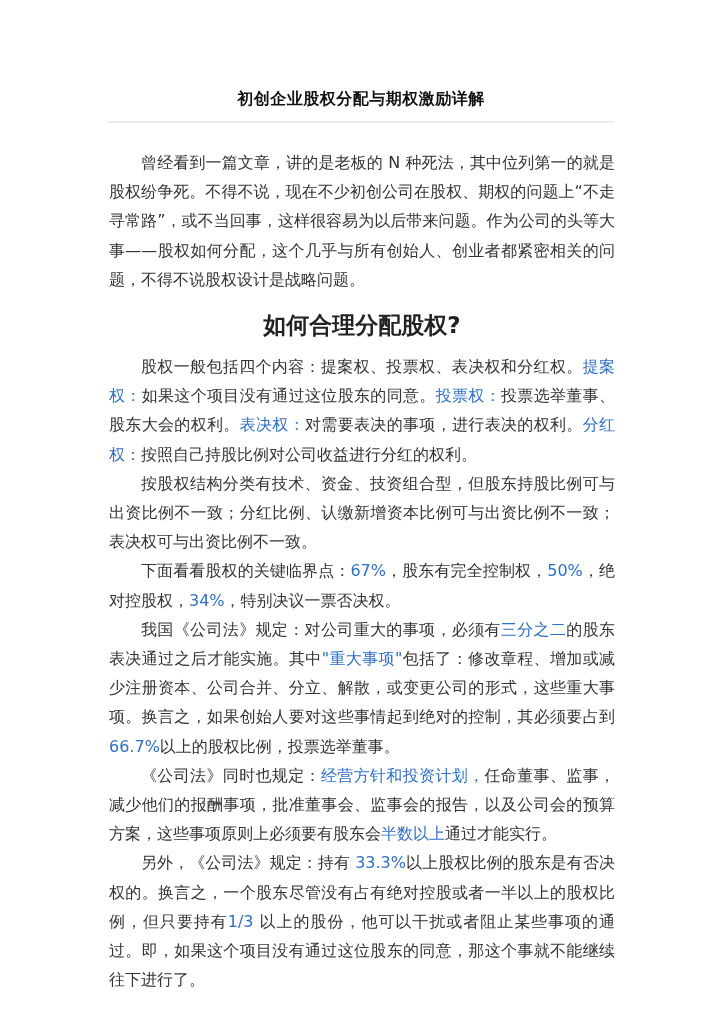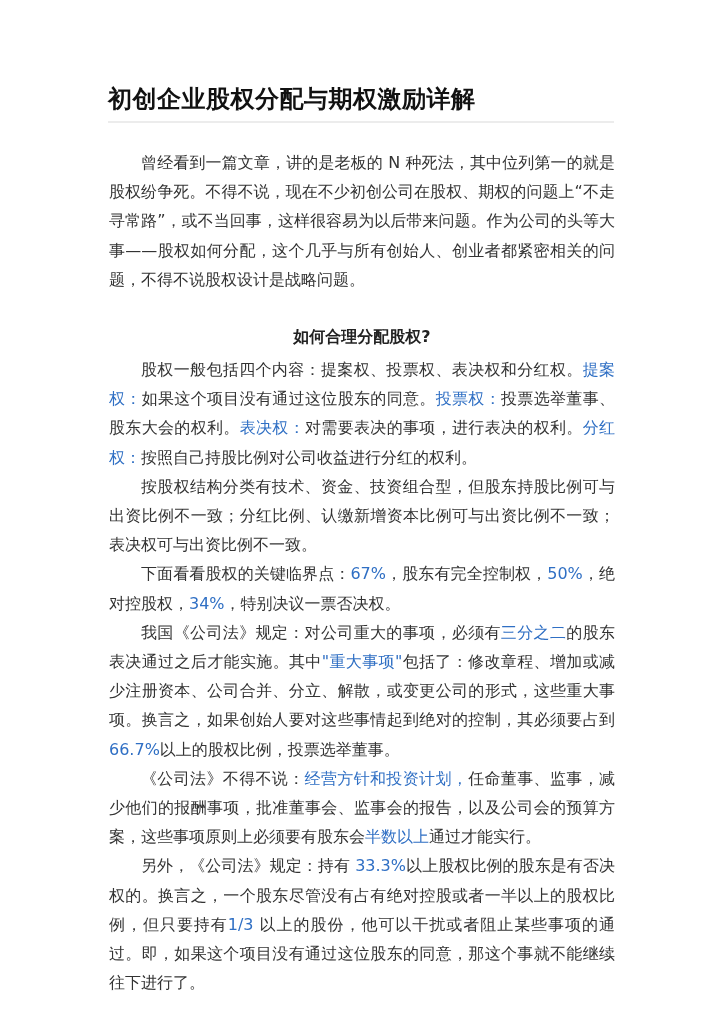--- a/index.html
+++ b/index.html
@@ -4,36 +4,36 @@
   <style>
     html, body { margin: 0; padding: 0; background: #ffffff; }
     body {
       width: 720px; height: 1017px; overflow: hidden;
       font-family: "DejaVu Sans", "Liberation Sans", sans-serif;
       color: #333333;
     }
     .page { position: relative; width: 720px; height: 1017px; }
     .title {
       position: absolute; left: 108px; width: 506px; top: 84px;
-      font-size: 24px; font-weight: bold; color: #111111;
+      text-align: center; font-size: 16px; font-weight: bold; color: #111111;
       letter-spacing: 0.5px; margin: 0; line-height: 30px;
     }
     .divider {
       position: absolute; left: 108px; width: 506px; top: 121px;
       height: 0; border-top: 2px solid #ececec;
     }
     .body {
       position: absolute; left: 109px; width: 506px; top: 148px;
       font-size: 16px; line-height: 29.2px; color: #333333;
     }
     .body p { margin: 0; text-indent: 2em; text-align: justify; }
-    .body p.intro { margin-bottom: 28px; }
+    .body p.intro { margin-bottom: 16px; }
     .section-heading {
-      text-align: center; font-size: 16px; font-weight: bold; color: #222222;
-      margin: 3px; line-height: 30px;
+      text-align: center; font-size: 23px; font-weight: bold; color: #222222;
+      margin: 12px; line-height: 30px;
     }
     .hl { color: #2f6fc4; }
   </style>
 </head>
 <body>
 
 <div class="page">
   <h1 class="title">初创企业股权分配与期权激励详解</h1>
   <div class="divider"></div>
 
@@ -54,20 +54,20 @@
 
     <p>
       <span>下面看看股权的关键临界点：</span><span class="hl">67%</span><span>，股东有完全控制权，</span><span class="hl">50%</span><span>，绝对控股权，</span><span class="hl">34%</span><span>，特别决议一票否决权。</span>
     </p>
 
     <p>
       <span>我国《公司法》规定：对公司重大的事项，必须有</span><span class="hl">三分之二</span><span>的股东表决通过之后才能实施。其中</span><span class="hl">"重大事项"</span><span>包括了：修改章程、增加或减少注册资本、公司合并、分立、解散，或变更公司的形式，这些重大事项。换言之，如果创始人要对这些事情起到绝对的控制，其必须要占到 </span><span class="hl">66.7%</span><span>以上的股权比例，投票选举董事。</span>
     </p>
 
     <p>
-      <span>《公司法》不得不说：</span><span class="hl">经营方针和投资计划，</span><span>任命董事、监事，减少他们的报酬事项，批准董事会、监事会的报告，以及公司会的预算方案，这些事项原则上必须要有股东会</span><span class="hl">半数以上</span><span>通过才能实行。</span>
+      <span>《公司法》同时也规定：</span><span class="hl">经营方针和投资计划，</span><span>任命董事、监事，减少他们的报酬事项，批准董事会、监事会的报告，以及公司会的预算方案，这些事项原则上必须要有股东会</span><span class="hl">半数以上</span><span>通过才能实行。</span>
     </p>
 
     <p>
       <span>另外，《公司法》规定：持有 </span><span class="hl">33.3%</span><span>以上股权比例的股东是有否决权的。换言之，一个股东尽管没有占有绝对控股或者一半以上的股权比例，但只要持有</span><span class="hl">1/3</span><span> 以上的股份，他可以干扰或者阻止某些事项的通过。即，如果这个项目没有通过这位股东的同意，那这个事就不能继续往下进行了。</span>
     </p>
   </div>
 </div>
 
 </body></html>

